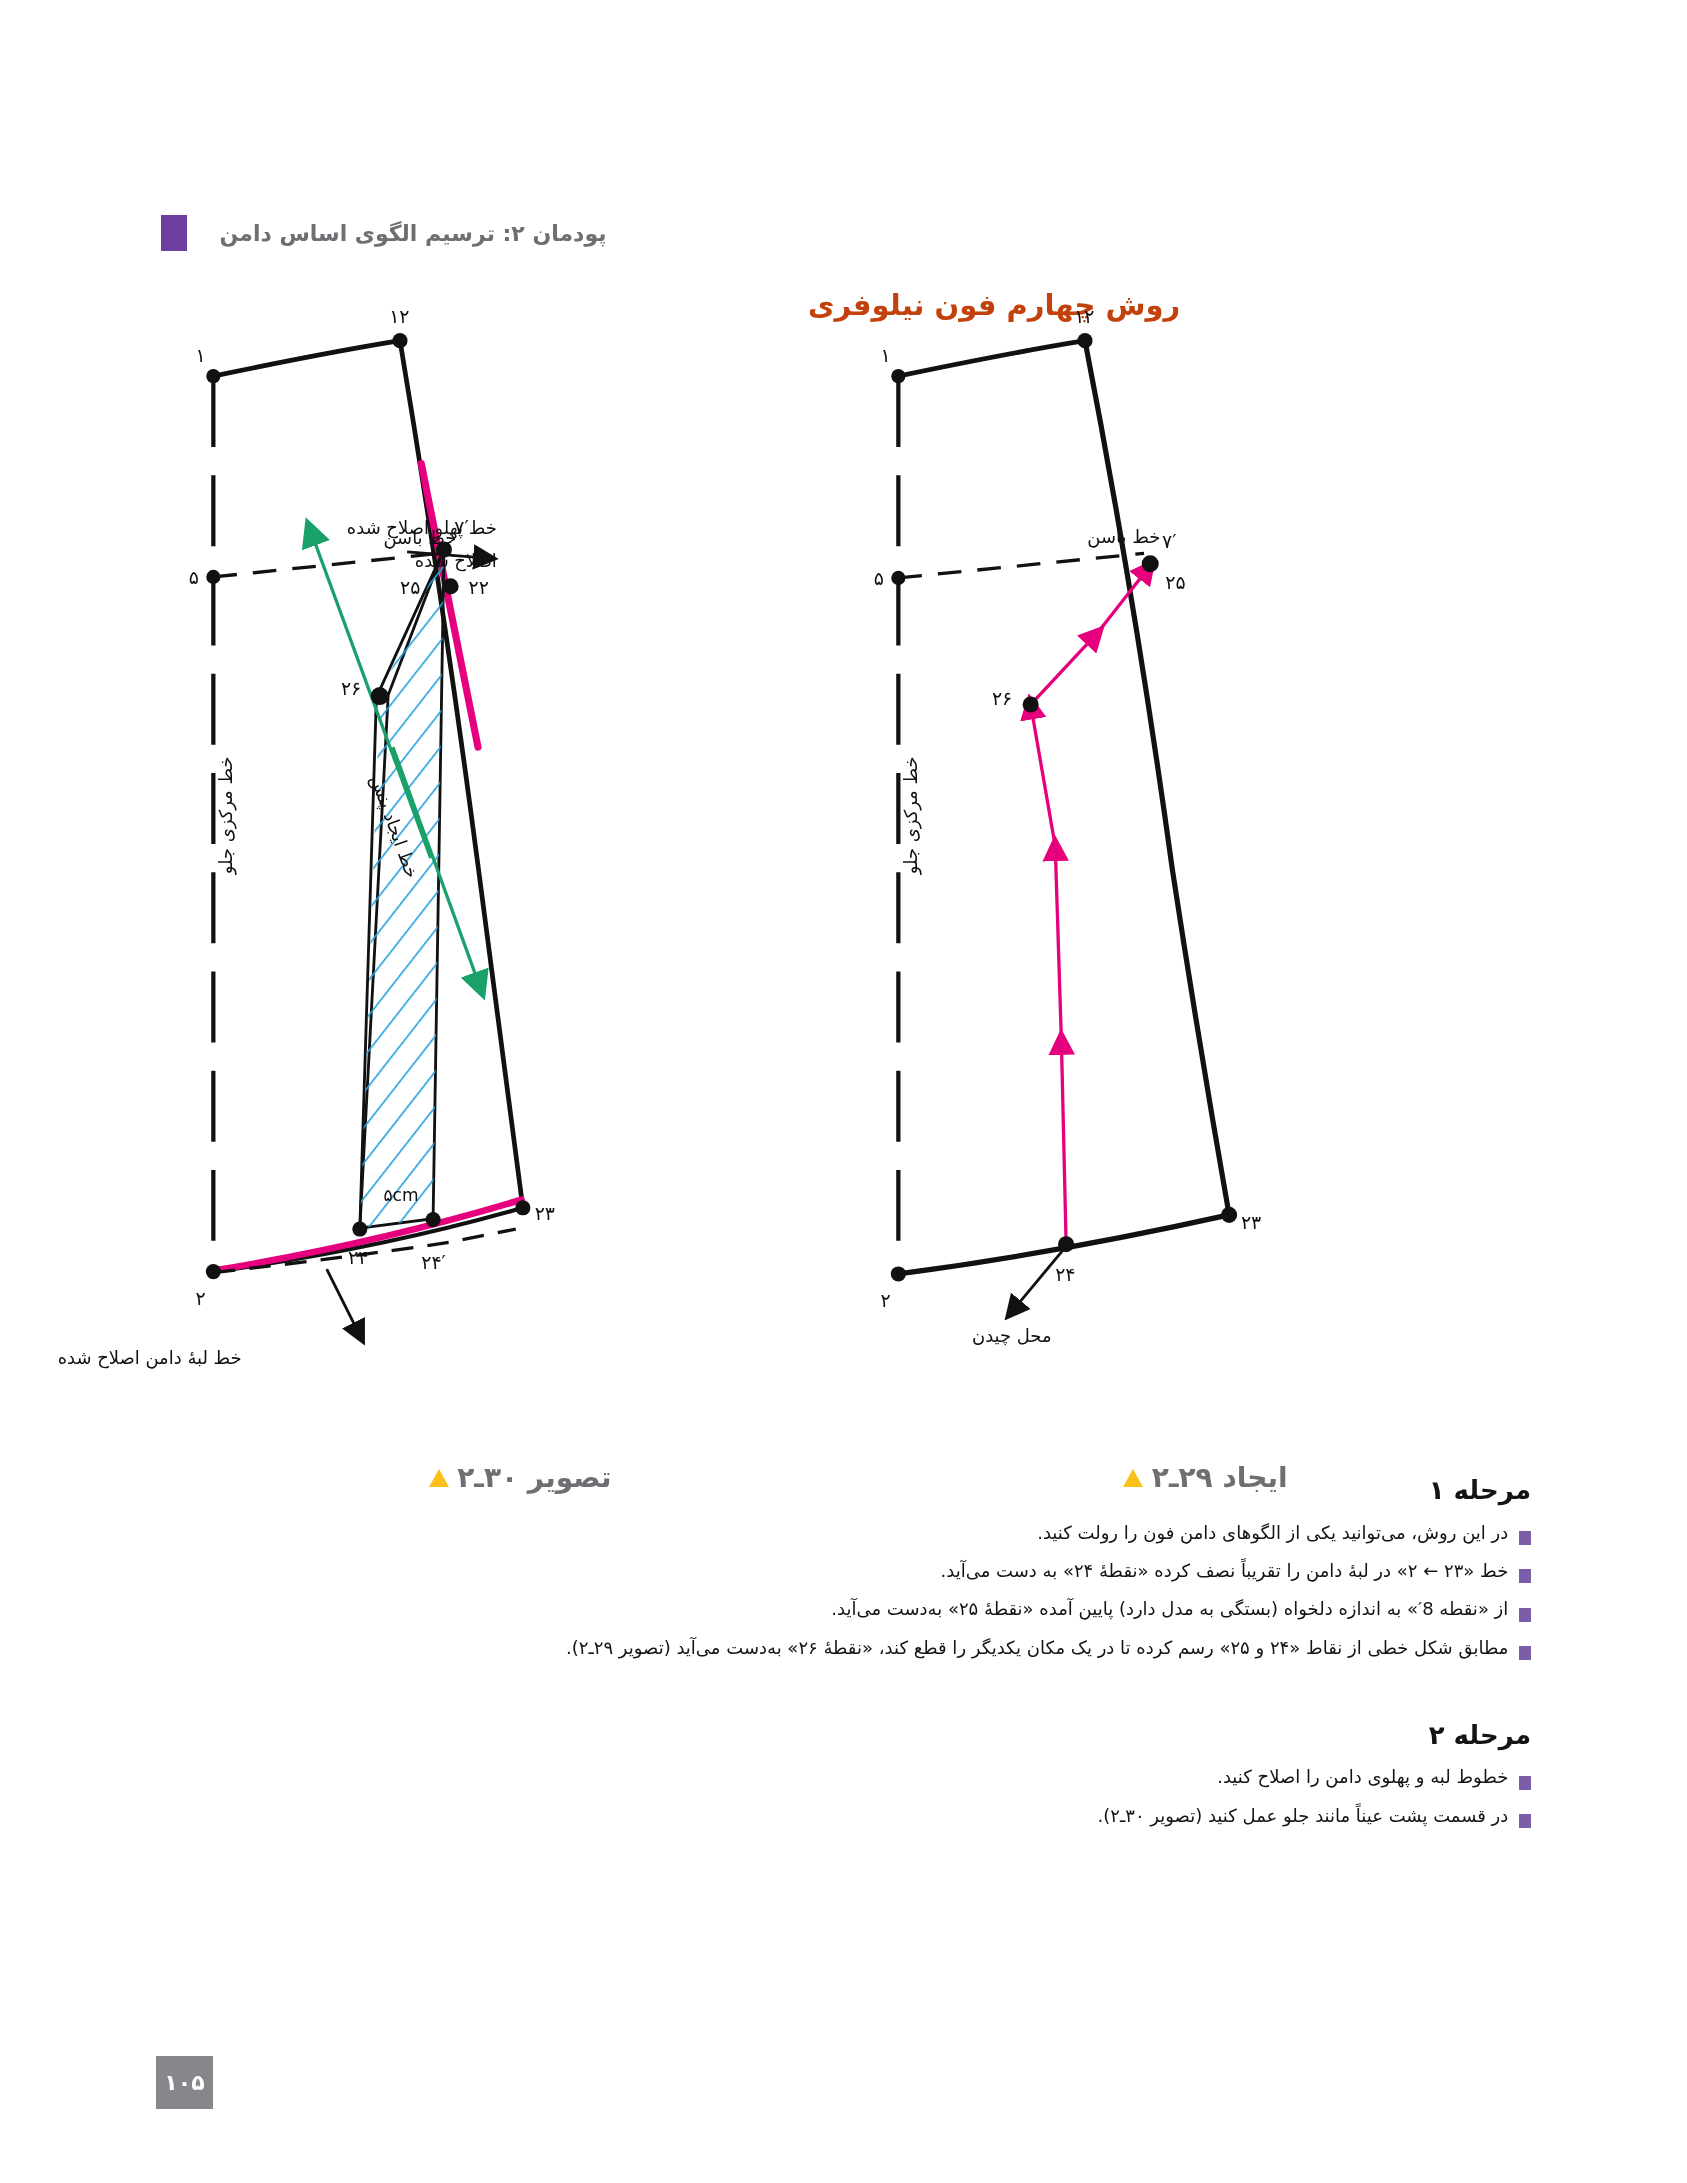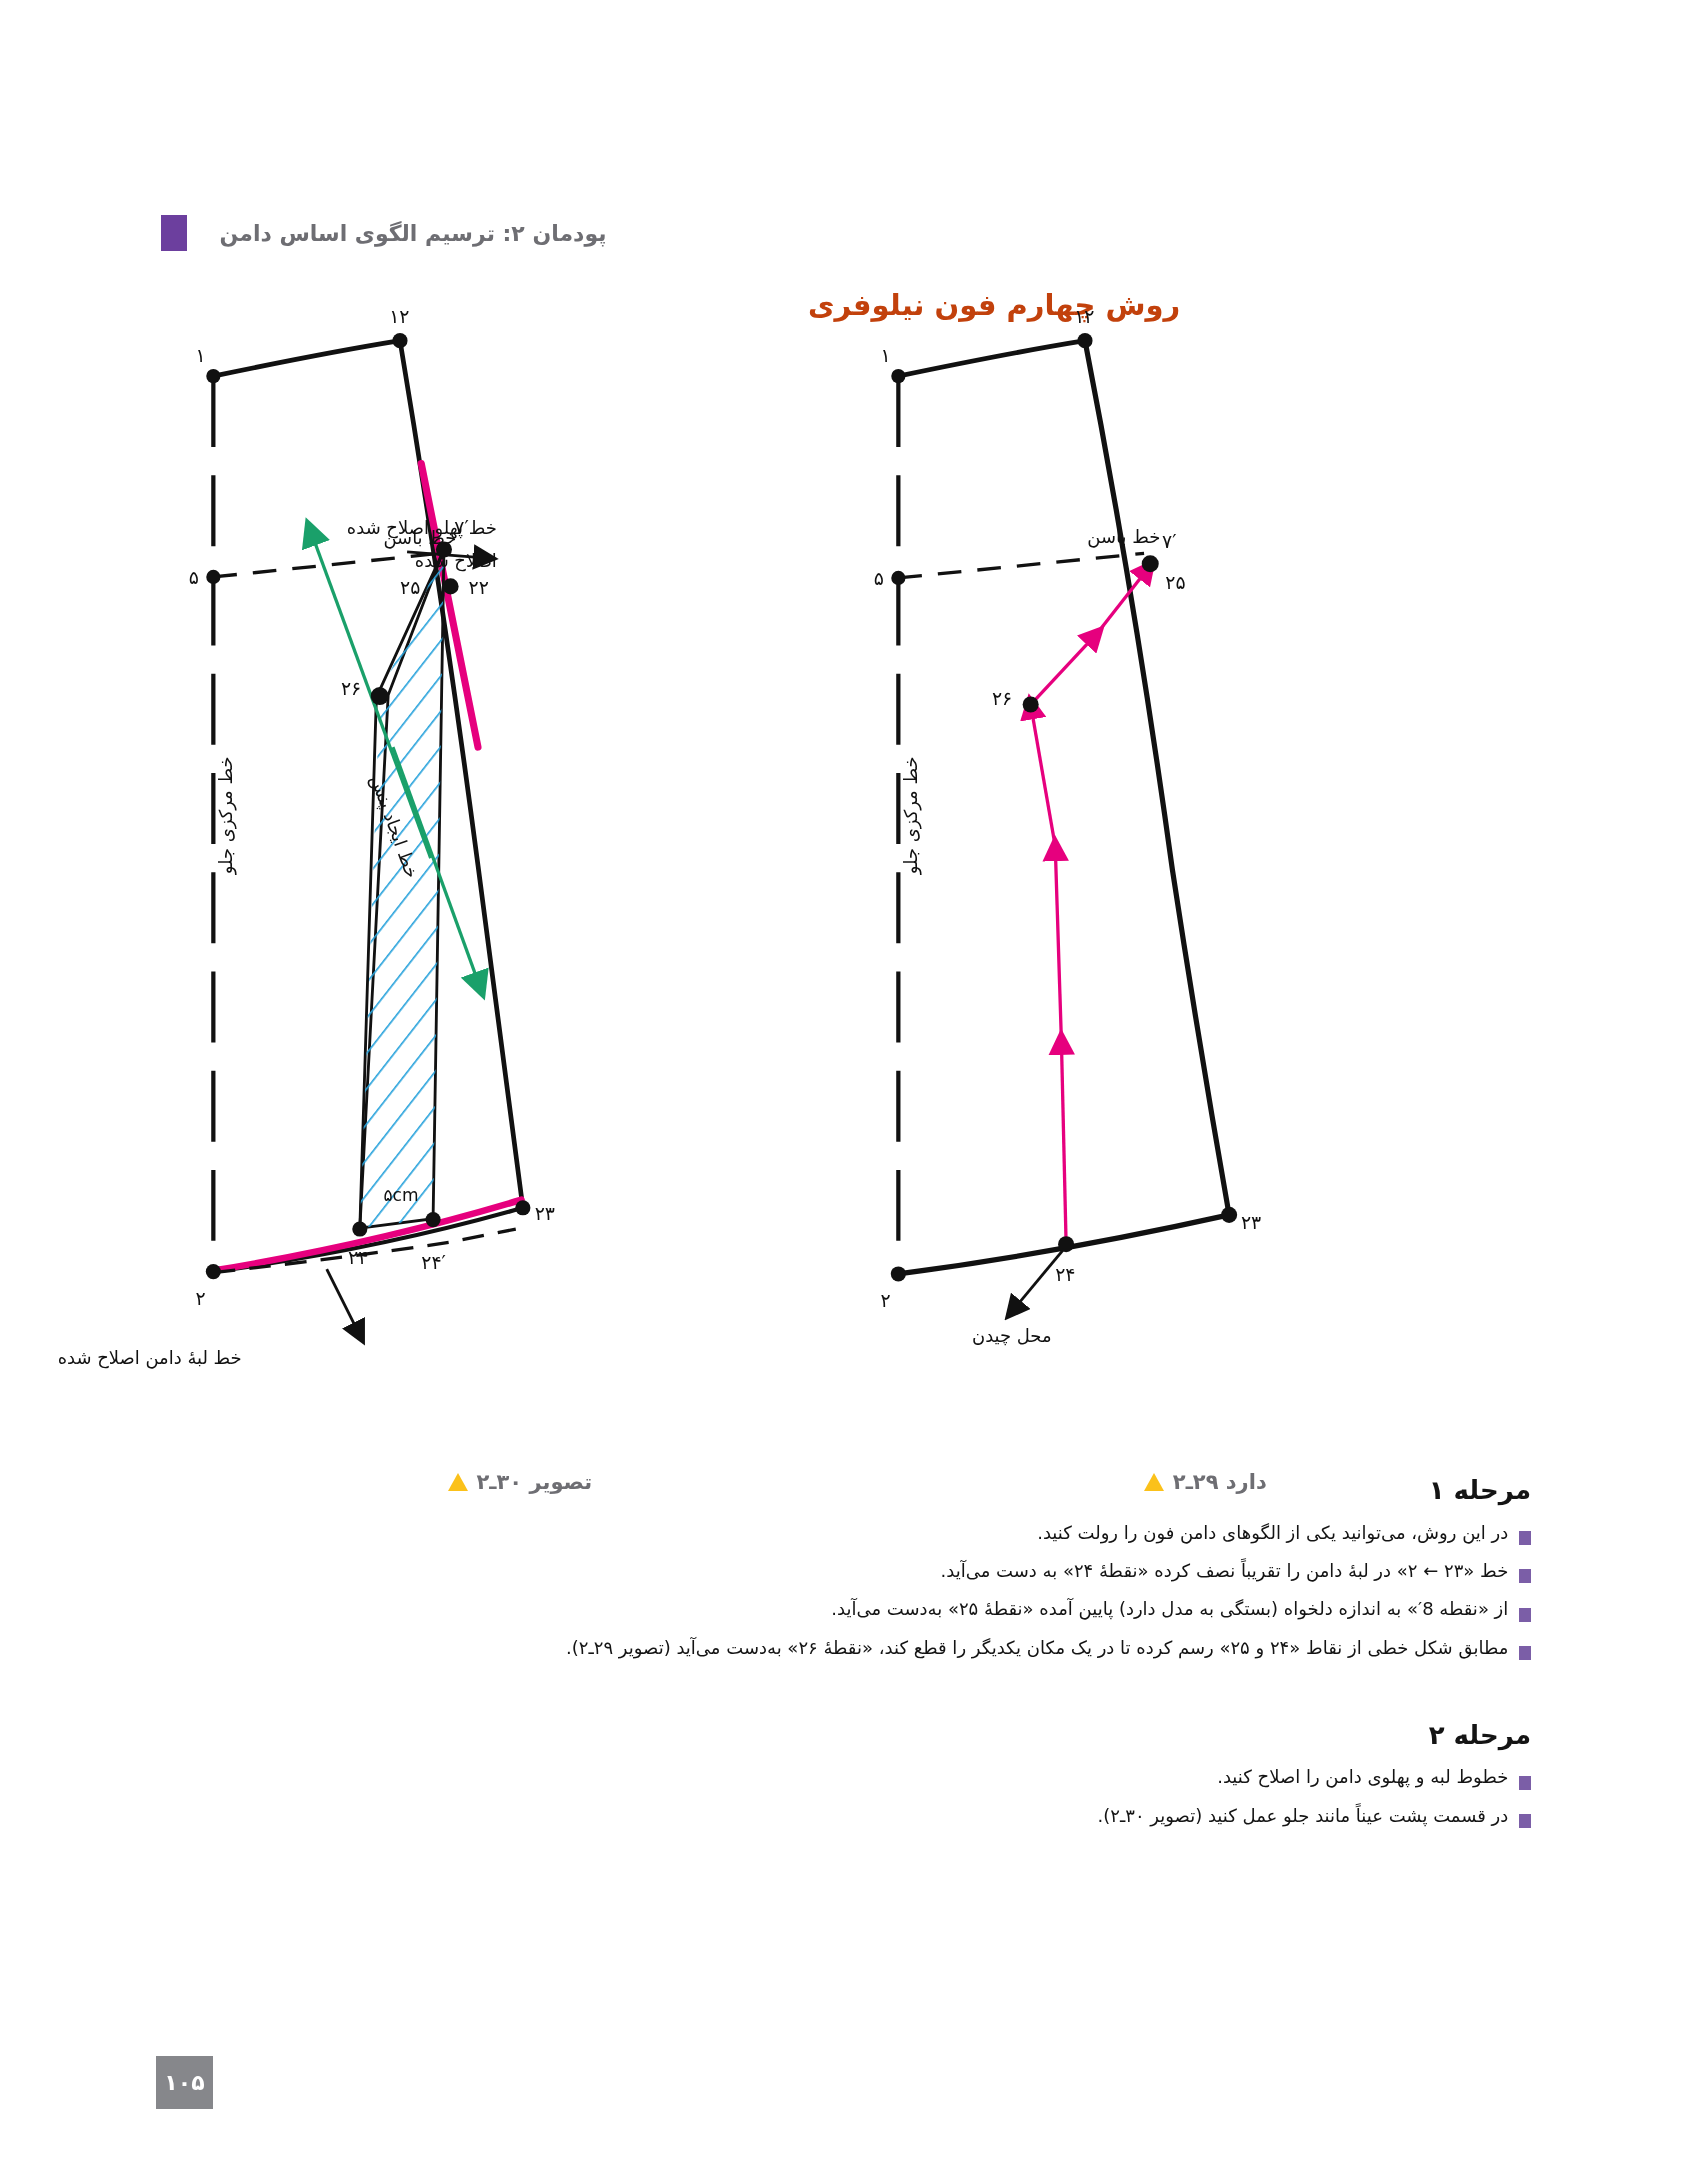--- a/index.html
+++ b/index.html
@@ -43,21 +43,21 @@
     position:absolute; bottom:-19px; width:100%;
     display:flex; flex-direction:row-reverse; align-items:center;
     justify-content:center; gap:8.5px; direction:rtl;
   }
   .caption-tri {
     width:0; height:0; flex:0 0 auto;
     border-left:10.4px solid transparent;
     border-right:10.4px solid transparent;
     border-bottom:18px solid #fbc11a;
   }
-  .caption-text { font-size:21px; font-weight:bold; color:#6e6e73; white-space:nowrap; }
+  .caption-text { font-size:28px; font-weight:bold; color:#6e6e73; white-space:nowrap; }
 
   
   .body-text {
     position:absolute; top:1474px; right:156px; left:156px;
     direction:rtl; text-align:right;
   }
   .stage-head {
     font-size:26px; font-weight:bold; color:#141414;
     margin:0 0 12.3px 0; line-height:1.25;
   }
@@ -236,21 +236,21 @@
         <text class="ptlabel" x="22" y="2065">۲</text>
         <text class="ptlabel" x="392" y="2010">۲۴</text>
         <text class="ptlabel" x="785" y="1900">۲۳</text>
 
         <text class="anno" x="460" y="448" text-anchor="end" direction="rtl">خط باسن</text>
         <text class="anno" x="300" y="2140" direction="rtl" text-anchor="middle">محل چیدن</text>
         <text class="anno" x="100" y="900" direction="rtl" transform="rotate(-90 100 900)">خط مرکزی جلو</text>
       </svg>
       <div class="caption">
         <div class="caption-tri"></div>
-        <div class="caption-text">دارد ۲۹ـ۲</div>
+        <div class="caption-text">ایجاد ۲۹ـ۲</div>
       </div>
     </div>
 
   </div>
 
   <div class="body-text">
 
     <div class="stage-head">مرحله ۱</div>
 
     <div class="bullet-row">

